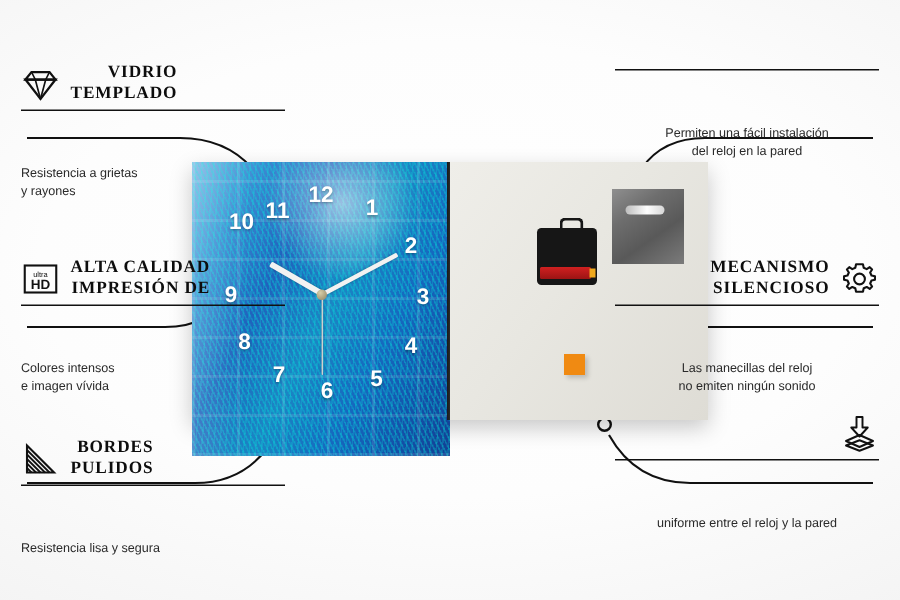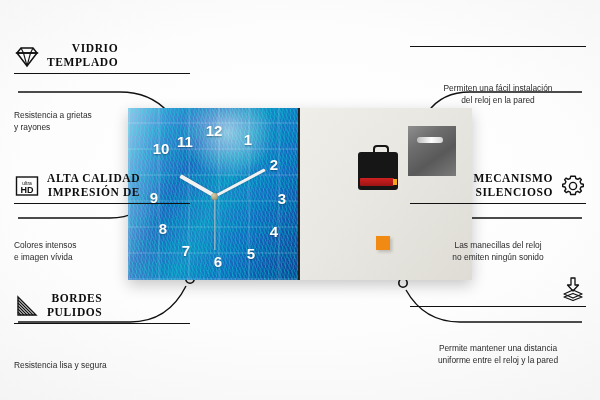--- a/index.html
+++ b/index.html
@@ -45,21 +45,21 @@
     left: 128px;
     top: 108px;
     width: 344px;
     height: 172px;
     box-shadow: 0 5px 14px rgba(0,0,0,0.22);
   }
   .clock-face {
     position: absolute;
     left: 0; top: 0;
     width: 172px;
-    height: 172px;
+    height: 196px;
     overflow: hidden;
     background:
       linear-gradient(118deg, #7fb4e4 0%, #3f8ed4 16%, #1f63bd 34%, #1b86c4 52%, #1668bf 70%, #1450a8 86%, #123f93 100%);
   }
   
   .clock-face::before {
     content: "";
     position: absolute;
     left: -30%; top: -30%;
     width: 160%; height: 160%;
@@ -403,18 +403,17 @@
       <span class="ficon">
         <svg width="26" height="26" viewBox="0 0 26 26">
           <path d="M11,2 L15,2 L15,9 L18.5,9 L13,15 L7.5,9 L11,9 Z" fill="none" stroke="#111" stroke-width="1.3" stroke-linejoin="round"></path>
           <polygon points="13,14 22,18 13,22 4,18" fill="none" stroke="#111" stroke-width="1.3" stroke-linejoin="round"></polygon>
           <polygon points="13,17.5 22,21 13,24.5 4,21" fill="none" stroke="#111" stroke-width="1.3" stroke-linejoin="round"></polygon>
         </svg>
       </span>
     </div>
     <div class="rule"></div>
     <div class="desc">
-      <div>Permite mantener una distancia</div>
       <div>uniforme entre el reloj y la pared</div>
     </div>
   </div>
 
 </div>
 
 </body></html>

